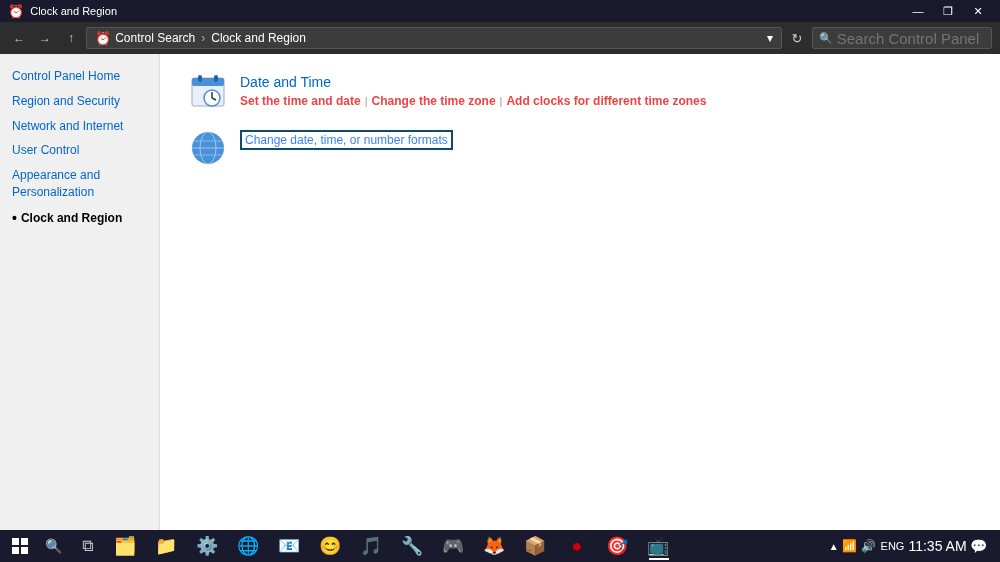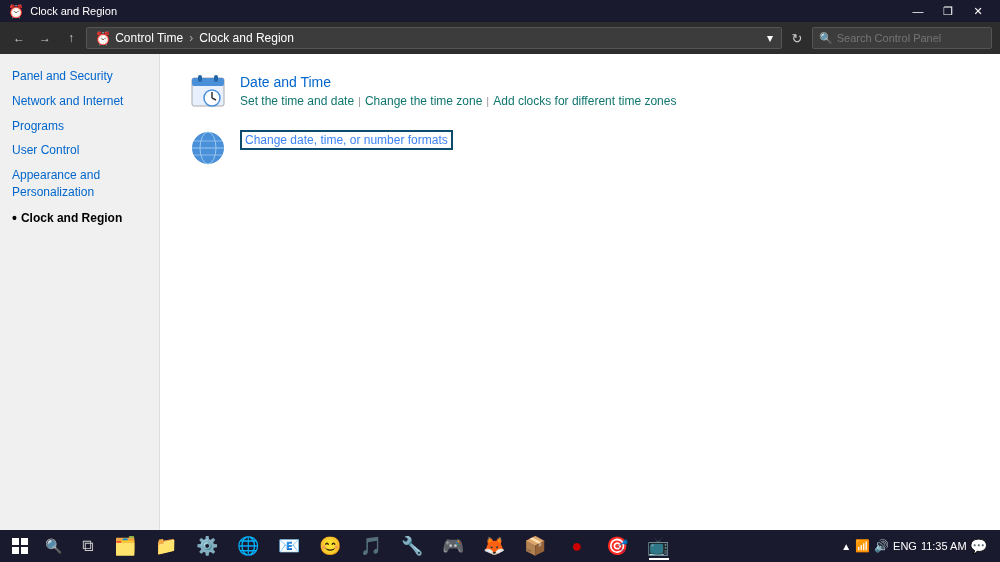--- a/index.html
+++ b/index.html
@@ -71,21 +71,21 @@
       border-radius: 2px;
       color: #aaa;
       font-size: 11px;
       gap: 4px;
     }
     .search-box input {
       background: transparent;
       border: none;
       outline: none;
       color: #ccc;
-      font-size: 11px;
+      font-size: 15px;
       width: 100%;
     }
 
     
     .main-container {
       display: flex;
       height: calc(562px - 22px - 32px - 32px);
     }
 
     
@@ -153,24 +153,25 @@
       text-decoration: none;
       cursor: pointer;
     }
     .section-links {
       display: flex;
       align-items: center;
       gap: 4px;
       flex-wrap: wrap;
     }
     .section-link {
-      color: #0f766e;
+      color: #ef4444;
       font-size: 12px;
       cursor: pointer;
       text-decoration: none;
+      font-weight: bold;
     }
     .link-sep { color: #999; font-size: 11px; }
 
     
     .highlighted-link {
       border: 2px solid #0c4a6e;
       padding: 1px 3px;
       color: #3b82f6;
       font-size: 12px;
       cursor: pointer;
@@ -224,21 +225,21 @@
       width: 20px; height: 2px;
       background: #fff;
     }
     .taskbar-tray {
       display: flex; align-items: center; gap: 4px;
       padding: 0 8px;
       color: #fff;
       font-size: 11px;
     }
     .tray-icon { font-size: 12px; cursor: pointer; }
-    .tray-time { text-align: center; font-size: 11px; line-height: 1.3; }
+    .tray-time { text-align: center; font-size: 14px; line-height: 1.3; }
     .tray-notify { font-size: 14px; cursor: pointer; }
 
     
     .win-icon {
       display: grid;
       grid-template-columns: 1fr 1fr;
       gap: 2px;
       width: 16px; height: 16px;
     }
     .win-icon span {
@@ -260,38 +261,38 @@
     <button class="title-bar-btn close">✕</button>
   </div>
 </div>
 
 <div class="address-bar">
   <button class="nav-btn">←</button>
   <button class="nav-btn">→</button>
   <button class="nav-btn">↑</button>
   <div class="address-path">
     <span style="font-size:13px;">⏰</span>
-    <span>Control Time</span>
+    <span>Control Search</span>
     <span class="address-separator">›</span>
     <span>Clock and Region</span>
     <span style="margin-left:auto;">▾</span>
   </div>
   <button class="refresh-btn">↻</button>
   <div class="search-box">
     <span>🔍</span>
     <input type="text" placeholder="Search Control Panel" style="">
   </div>
 </div>
 
 <div class="main-container">
 
   <div class="sidebar">
-    <a class="sidebar-item">Panel and Security</a>
+    <a class="sidebar-item">Control Panel Home</a>
+    <a class="sidebar-item">Region and Security</a>
     <a class="sidebar-item">Network and Internet</a>
-    <a class="sidebar-item">Programs</a>
     <a class="sidebar-item">User Control</a>
     <a class="sidebar-item">Appearance and Personalization</a>
     <a class="sidebar-item active">Clock and Region</a>
   </div>
 
   <div class="content">
 
     <div class="section-row">
       <div class="section-icon">
 

